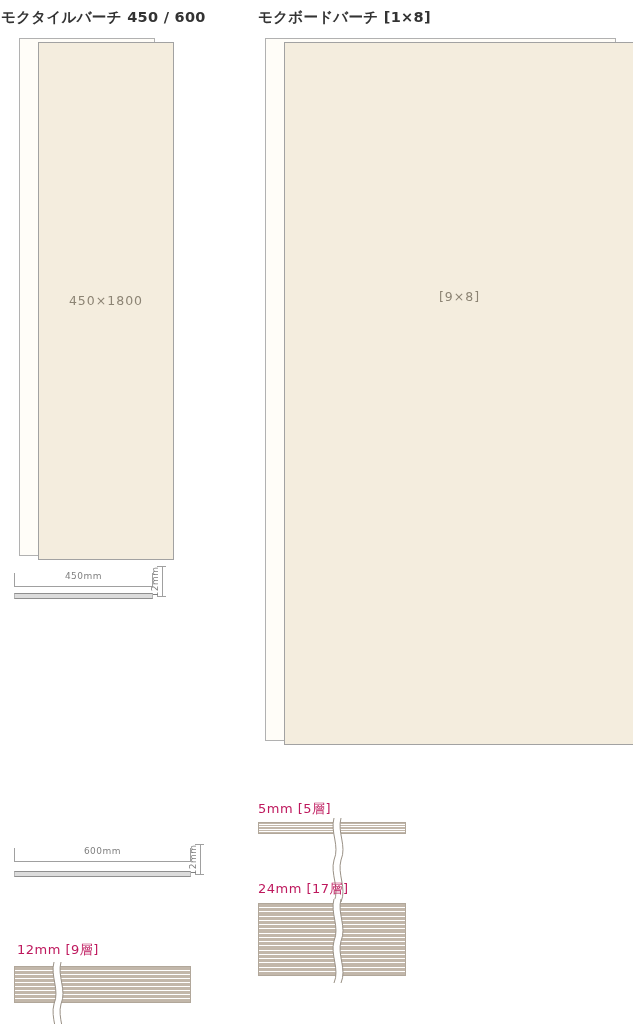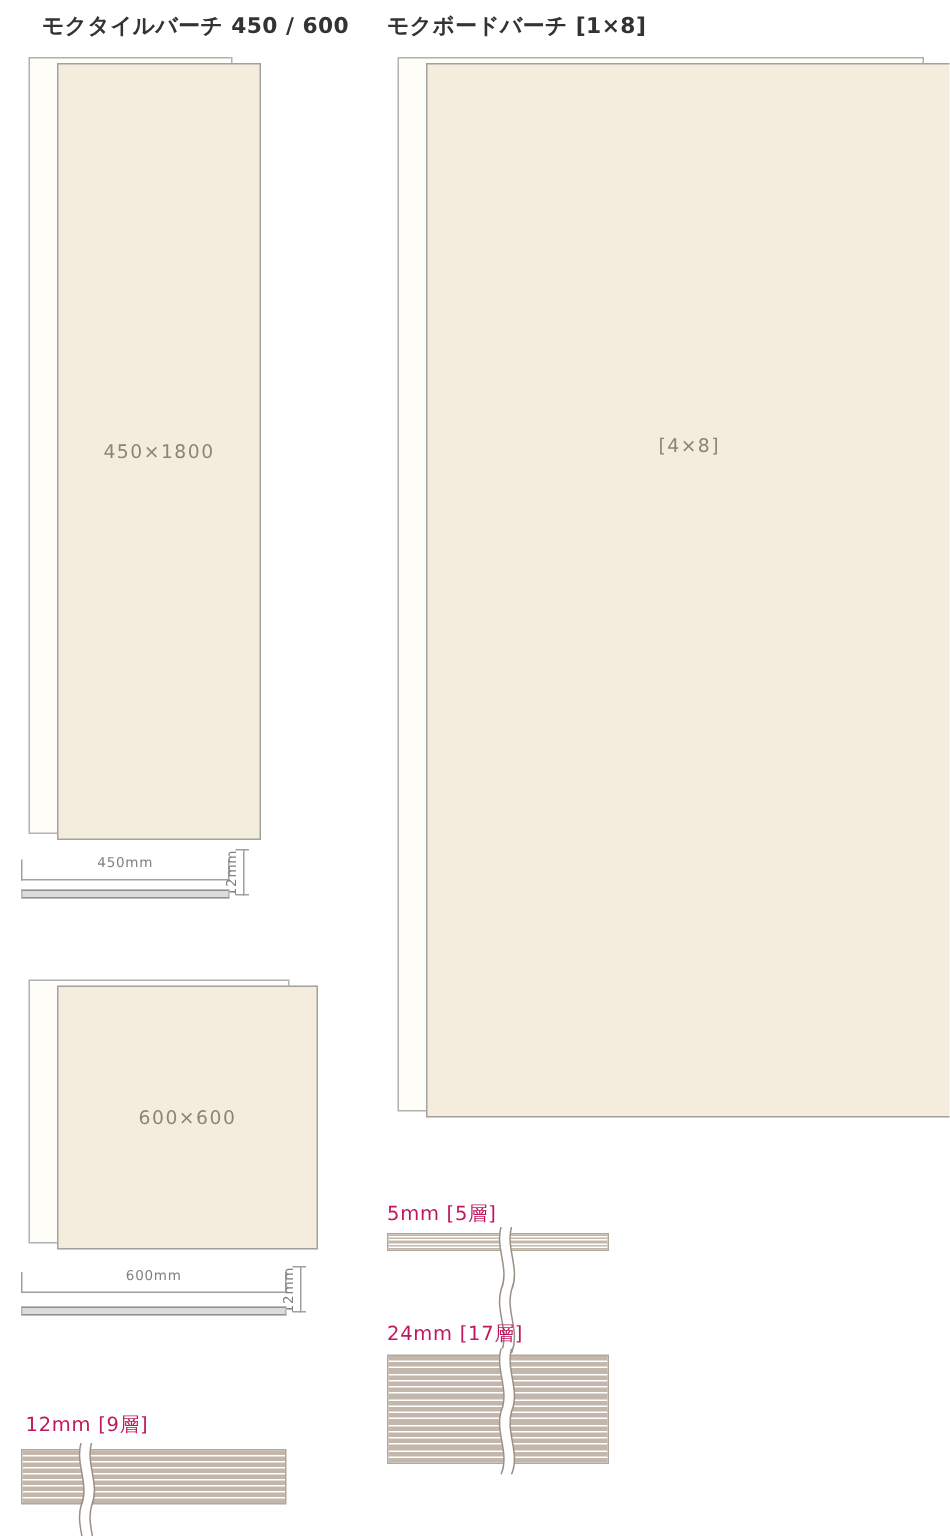--- a/index.html
+++ b/index.html
@@ -66,21 +66,21 @@
     background:#ffffff; border:1px solid #b1a79a; box-sizing:border-box;
   }
   .layer-bar .stripe { flex:1 1 auto; background:var(--layer-stripe,#c2b7aa); }
   .break { position:absolute; top:-5px; bottom:-5px; width:16px; }
 </style>
 </head>
 <body>
 
 <div class="canvas">
 
-  <div class="heading" style="left:28px;top:8px">モクタイルバーチ 450 / 600</div>
+  <div class="heading" style="left:1px;top:8px">モクタイルバーチ 450 / 600</div>
   <div class="heading" style="left:258px;top:8px">モクボードバーチ [1×8]</div>
 
   <div class="panel" style="left:14px;top:42px;width:136px;height:518px">
     <div class="back"></div>
     <div class="face">
       <div class="panel-label">450×1800</div>
     </div>
   </div>
 
   <div class="hdim" style="left:14px;top:568px;width:139px">
@@ -90,26 +90,20 @@
     <div class="tick r"></div>
   </div>
   <div class="vdim" style="left:148px;top:566px;height:31px">
     <span class="dlabel-v">12mm</span>
     <div class="vline"></div>
     <div class="vtick t"></div>
     <div class="vtick b"></div>
   </div>
   <div class="side-bar" style="left:14px;top:593px;width:139px;height:6px"></div>
 
-  <div class="panel" style="left:14px;top:657px;width:174px;height:176px">
-    <div class="back"></div>
-    <div class="face">
-      <div class="panel-label">600×600</div>
-    </div>
-  </div>
 
   <div class="hdim" style="left:14px;top:843px;width:177px">
     <div class="dlabel">600mm</div>
     <div class="line"></div>
     <div class="tick l"></div>
     <div class="tick r"></div>
   </div>
   <div class="vdim" style="left:186px;top:844px;height:31px">
     <span class="dlabel-v">12mm</span>
     <div class="vline"></div>
@@ -133,21 +127,21 @@
       <div class="stripe"></div>
       <div class="stripe"></div>
       <div class="stripe"></div>
       <div class="stripe"></div>
     </div>
 
   <div class="panel" style="left:260px;top:42px;width:351px;height:703px">
     <div class="back"></div>
     <div class="face">
       <div class="panel-label label-4x8">
-        <div>[4×8]</div>
+        <div>[9×8]</div>
       </div>
     </div>
   </div>
 
   <div class="cs-label" style="left:258px;top:800px">5mm [5層]</div>
   <div class="layer-bar" style="left:258px;top:822px;width:148px;height:12px">
     <svg class="break" style="left:70px" viewBox="0 0 16 84" preserveAspectRatio="none">
       <path d="M5,0 C1,14 11,28 5,42 C1,56 11,70 5,84 L12,84 C18,70 8,56 12,42 C18,28 8,14 12,0 Z" fill="#ffffff"></path>
       <path d="M5,0 C1,14 11,28 5,42 C1,56 11,70 5,84" fill="none" stroke="#9a9186" vector-effect="non-scaling-stroke"></path>
       <path d="M12,0 C8,14 18,28 12,42 C8,56 18,70 12,84" fill="none" stroke="#9a9186" vector-effect="non-scaling-stroke"></path>

